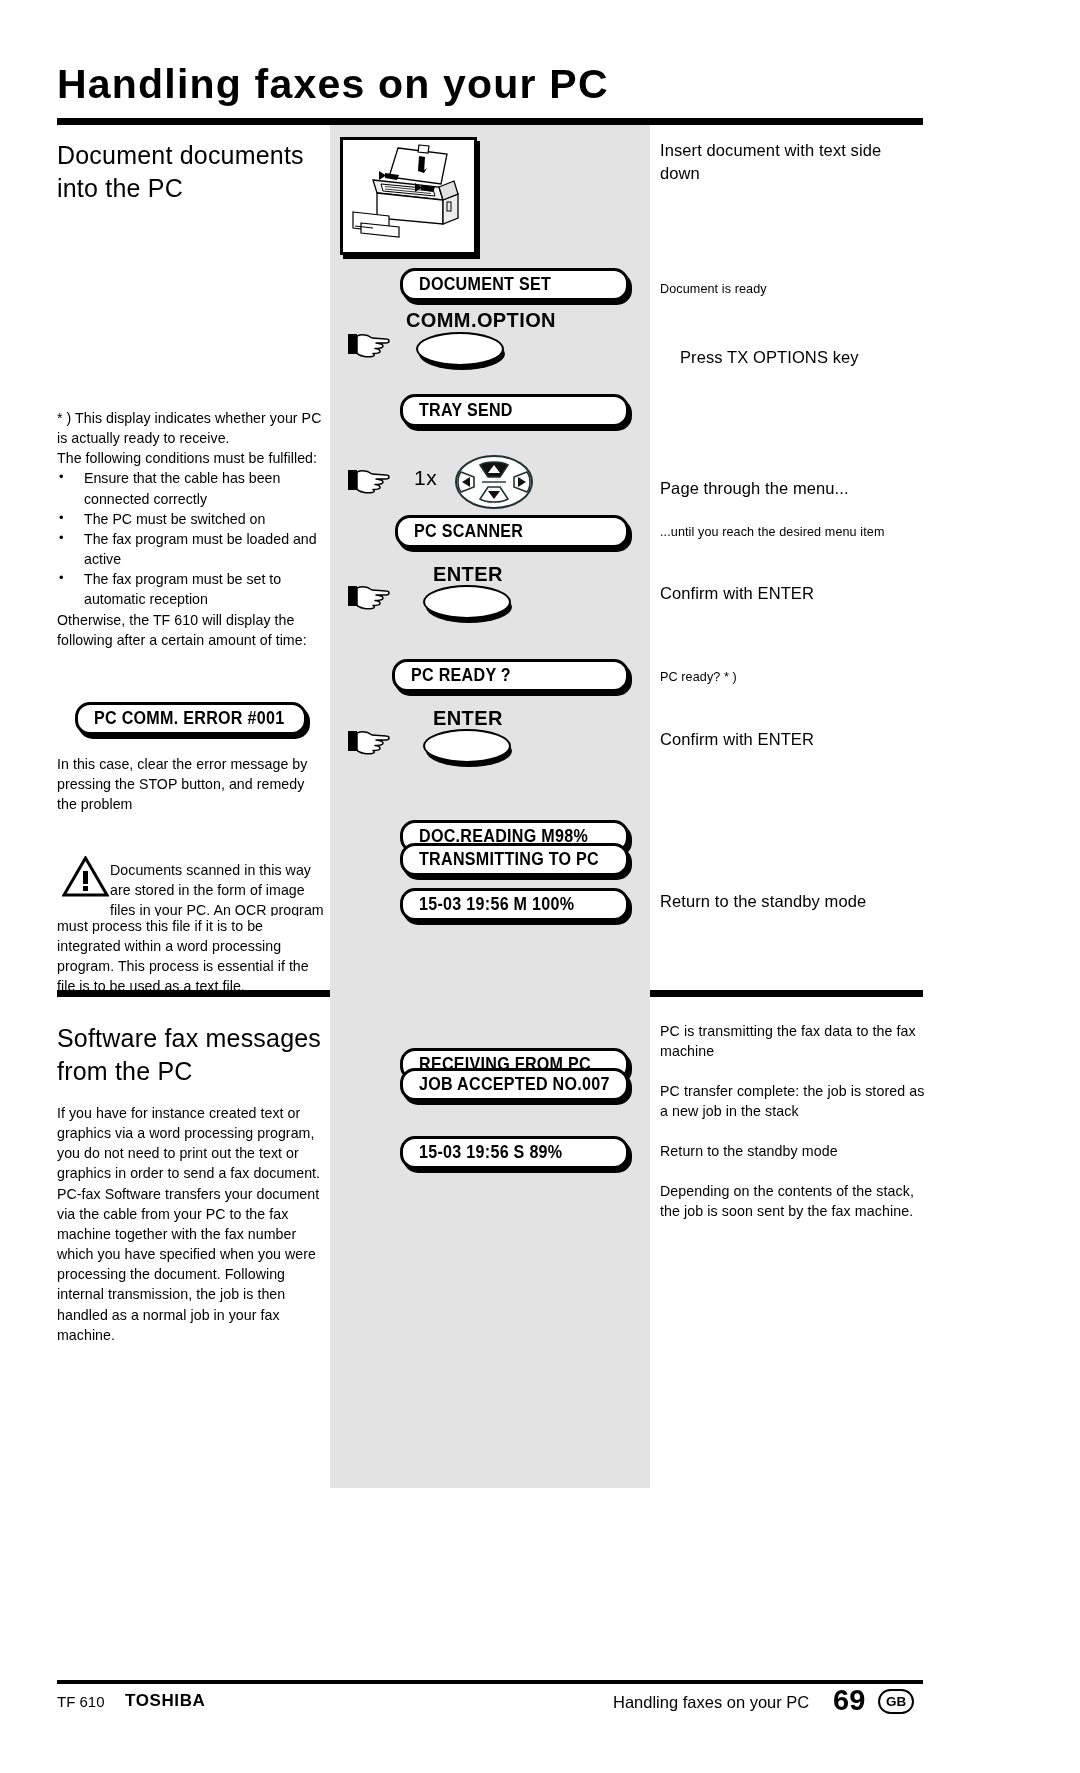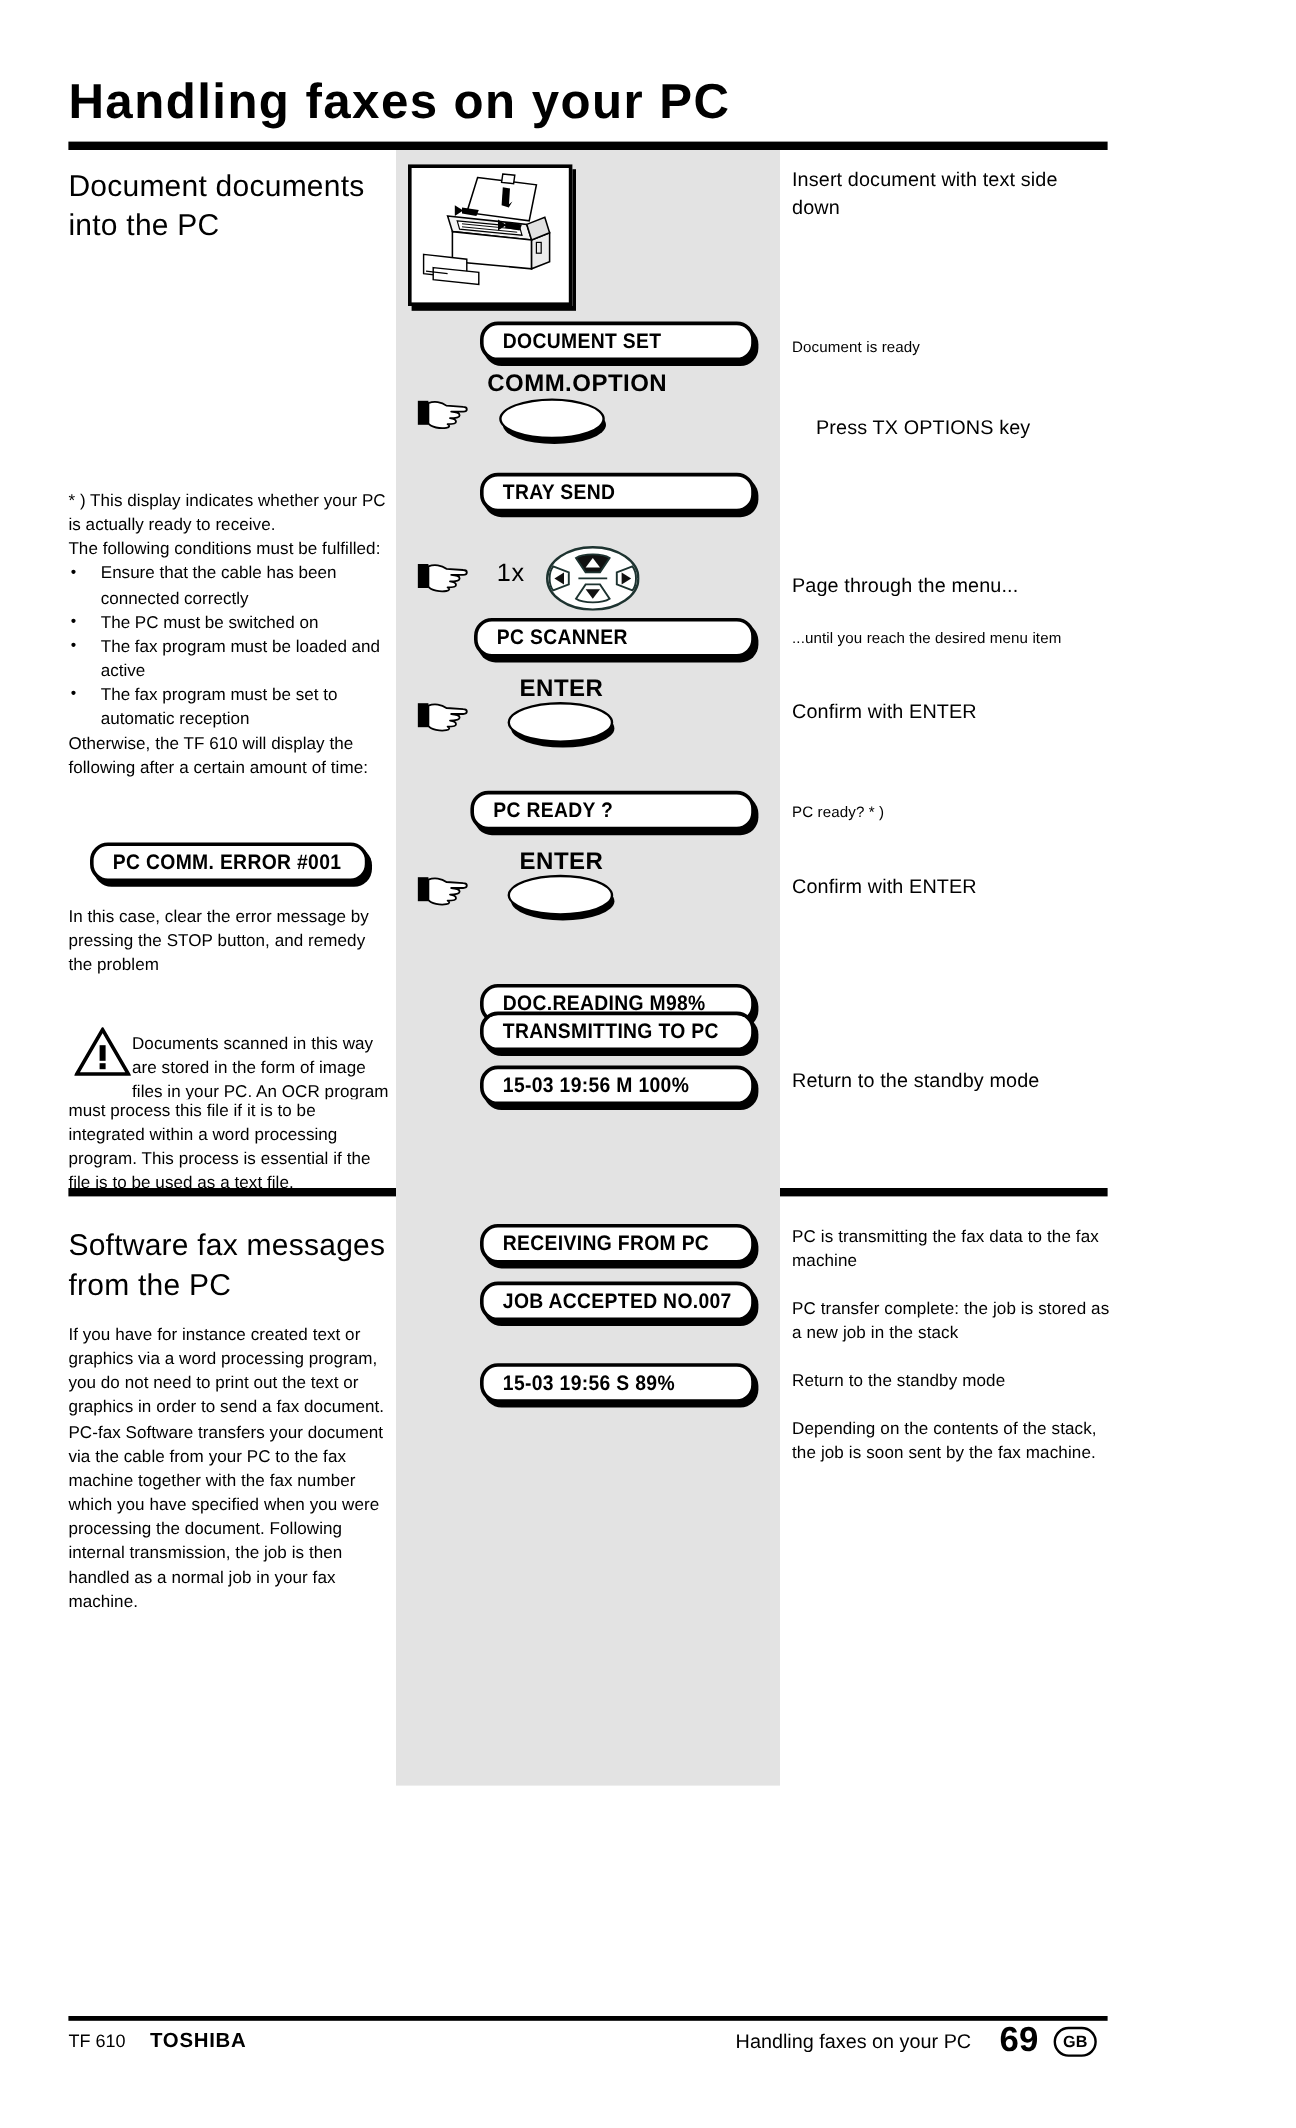--- a/index.html
+++ b/index.html
@@ -321,21 +321,21 @@
   <div class="col-left" style="top:1022px;">
     <h2 class="section-head">
       <span>Software  fax  messages</span><br>
       <span>from the PC</span>
     </h2>
   </div>
   <div class="col-left" style="top:1103px; width:272px;">
     <p class="body">If you have for instance created text or graphics via a word processing program, you do not need to print out the text or graphics in order to send a fax document. PC-fax Software transfers your document via the cable from your PC to the fax machine together with the fax number which you have specified when you were processing the document. Following internal transmission, the job is then handled as a normal job in your fax machine.</p>
   </div>
 
-  <div class="lcd" style="left:400px; top:1020px; width:229px; height:33px;">
+  <div class="lcd" style="left:400px; top:1048px; width:229px; height:33px;">
     <span class="val">RECEIVING FROM PC</span>
   </div>
   <div class="lcd" style="left:400px; top:1068px; width:229px; height:33px;">
     <span class="val">JOB ACCEPTED NO.007</span>
   </div>
   <div class="lcd" style="left:400px; top:1136px; width:229px; height:33px;">
     <span class="val">15-03 19:56  S 89%</span>
   </div>
 
   <div class="anno sm" style="left:660px; top:1022px; width:265px; font-size:14.2px;">PC is transmitting the fax data to the fax machine</div>

